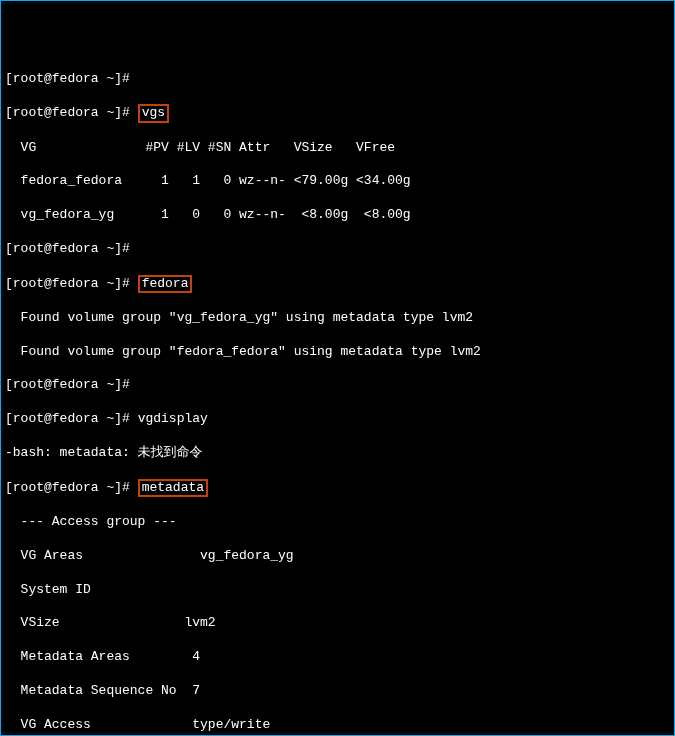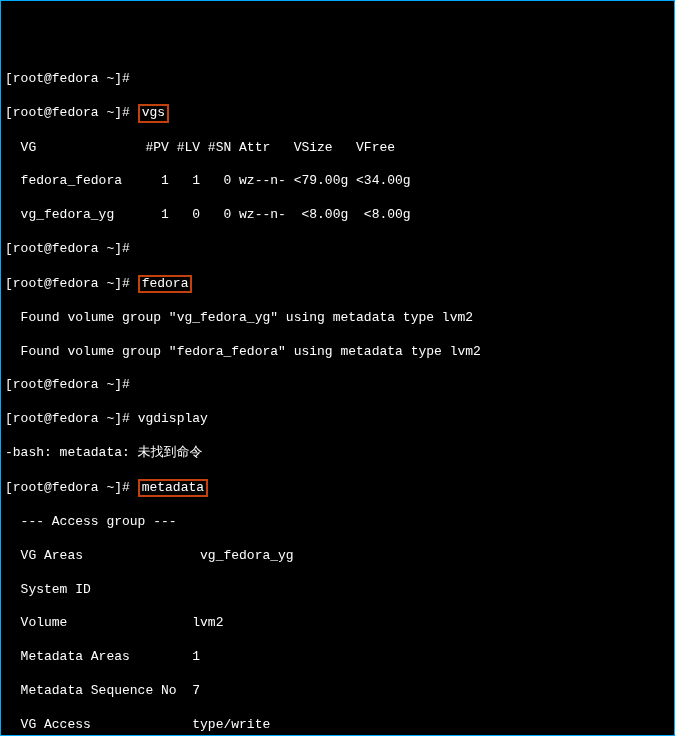--- a/index.html
+++ b/index.html
@@ -39,22 +39,22 @@
 <span class="line"><span>[root@fedora ~]#</span> <span class="hl"><span>fedora</span></span></span>
 <span class="line bold">  Found volume group "vg_fedora_yg" using metadata type lvm2</span>
 <span class="line bold">  Found volume group "fedora_fedora" using metadata type lvm2</span>
 <span class="line"><span>[root@fedora ~]#</span></span>
 <span class="line"><span>[root@fedora ~]#</span> <span>vgdisplay</span></span>
 <span class="line">-bash: metadata: 未找到命令</span>
 <span class="line"><span>[root@fedora ~]#</span> <span class="hl"><span>metadata</span></span></span>
 <span class="line bold">  --- Access group ---</span>
 <span class="line bold">  VG Areas               vg_fedora_yg</span>
 <span class="line bold">  System ID</span>
-<span class="line bold">  Volume                lvm2</span>
-<span class="line bold">  Metadata Areas        1</span>
+<span class="line bold">  VSize                lvm2</span>
+<span class="line bold">  Metadata Areas        4</span>
 <span class="line bold">  Metadata Sequence No  7</span>
 <span class="line bold">  VG Access             type/write</span>
 
 
 
 
 
 
 
 

